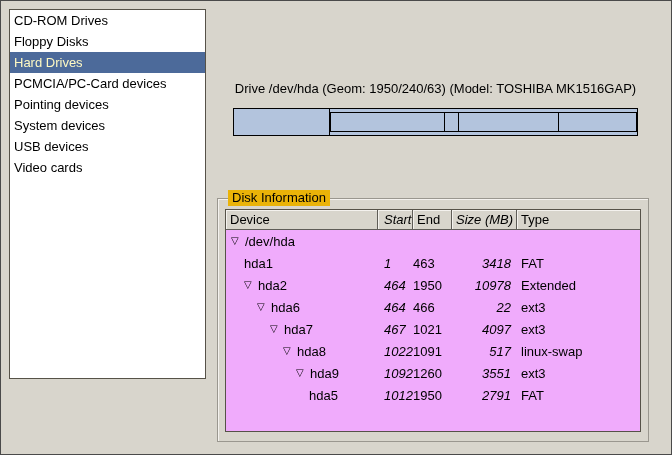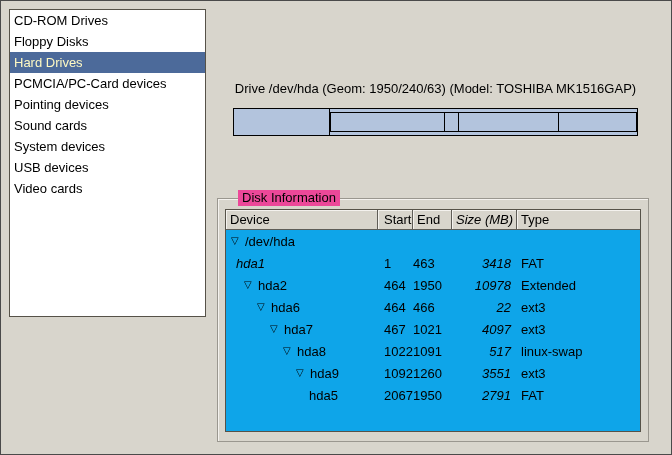--- a/index.html
+++ b/index.html
@@ -14,21 +14,21 @@
     font-family: "Liberation Sans", "DejaVu Sans", sans-serif;
     font-size: 13px;
     color: #000000;
     overflow: hidden;
   }
 
   
   .device-list {
     position: absolute;
     left: 8px; top: 8px;
-    width: 197px; height: 308px;
+    width: 197px; height: 370px;
     background: #ffffff;
     border: 1px solid #565248;
     overflow: hidden;
   }
   .list-item {
     height: 21px;
     line-height: 21px;
     padding-left: 4px;
     white-space: nowrap;
     cursor: default;
@@ -73,32 +73,32 @@
   
   .groupbox {
     position: absolute;
     left: 216px; top: 197px;
     width: 432px; height: 244px;
     border: 1px solid #9a978f;
     box-shadow: inset 1px 1px 0 #f4f2ee;
   }
   .groupbox-label {
     position: absolute;
-    top: -9px; left: 20px;
+    top: -9px; left: 10px;
     padding: 0 4px;
-    background: #ec4899;
+    background: #eab308;
     line-height: 16px;
   }
 
   
   .table {
     position: absolute;
     left: 7px; right: 7px; top: 10px; bottom: 9px;
     border: 1px solid #565248;
-    background: #0ea5e9;
+    background: #f0abfc;
     overflow: hidden;
   }
   .thead {
     display: flex;
     height: 20px;
     background: #d8d5cc;
     border-bottom: 1px solid #5f5d57;
   }
   .hcell {
     padding: 2px 4px;
@@ -114,21 +114,21 @@
     display: flex;
     height: 22px;
     align-items: center;
     cursor: default;
   }
   .tcell {
     white-space: nowrap;
     overflow: hidden;
   }
   .col-device { width: 152px; display: flex; align-items: center; }
-  .col-start  { width: 35px; padding-left: 6px; }
+  .col-start  { width: 35px; padding-left: 6px; font-style: italic; }
   .col-end    { width: 39px; }
   .col-size   { width: 65px; text-align: right; padding-right: 6px; font-style: italic; }
   .col-type   { flex: 1; padding-left: 4px; }
   .thead .col-size { text-align: left; }
 
   .expander {
     display: inline-block;
     width: 14px;
     font-size: 10px;
     line-height: 10px;
@@ -140,21 +140,20 @@
 <body>
 
 <div class="window">
 
   <div class="device-list">
       <div class="list-item">CD-ROM Drives</div>
       <div class="list-item">Floppy Disks</div>
       <div class="list-item selected">Hard Drives</div>
       <div class="list-item">PCMCIA/PC-Card devices</div>
       <div class="list-item">Pointing devices</div>
-      <div class="list-item">Sound cards</div>
       <div class="list-item">System devices</div>
       <div class="list-item">USB devices</div>
       <div class="list-item">Video cards</div>
     </div>
 
   <div class="drive-title">Drive /dev/hda (Geom: 1950/240/63) (Model: TOSHIBA MK1516GAP)</div>
 
   <div class="partition-bar">
       <div class="seg primary" style="left: 0%; width: 23.7436%;"></div>
       <div class="seg extended" style="left: 23.7436%; width: 76.2564%;"></div>
@@ -180,21 +179,21 @@
             <div class="tcell col-device" style="padding-left: 5px;">
               <span class="expander">▽</span>
               <span>/dev/hda</span>
             </div>
             <div class="tcell col-start"></div>
             <div class="tcell col-end"></div>
             <div class="tcell col-size"></div>
             <div class="tcell col-type"></div>
           </div>
           <div class="trow">
-            <div class="tcell col-device" style="padding-left: 10px; font-style: italic;">
+            <div class="tcell col-device" style="padding-left: 18px;">
               <span>hda1</span>
             </div>
             <div class="tcell col-start">1</div>
             <div class="tcell col-end">463</div>
             <div class="tcell col-size">3418</div>
             <div class="tcell col-type">FAT</div>
           </div>
           <div class="trow">
             <div class="tcell col-device" style="padding-left: 18px;">
               <span class="expander">▽</span>
@@ -242,21 +241,21 @@
             </div>
             <div class="tcell col-start">1092</div>
             <div class="tcell col-end">1260</div>
             <div class="tcell col-size">3551</div>
             <div class="tcell col-type">ext3</div>
           </div>
           <div class="trow">
             <div class="tcell col-device" style="padding-left: 83px;">
               <span>hda5</span>
             </div>
-            <div class="tcell col-start">2067</div>
+            <div class="tcell col-start">1012</div>
             <div class="tcell col-end">1950</div>
             <div class="tcell col-size">2791</div>
             <div class="tcell col-type">FAT</div>
           </div>
         </div>
     </div>
   </div>
 
 </div>
 

